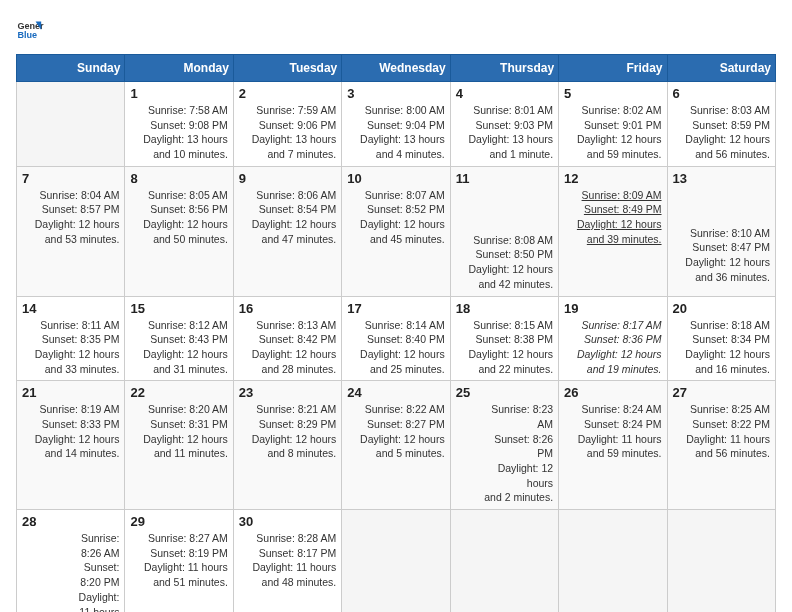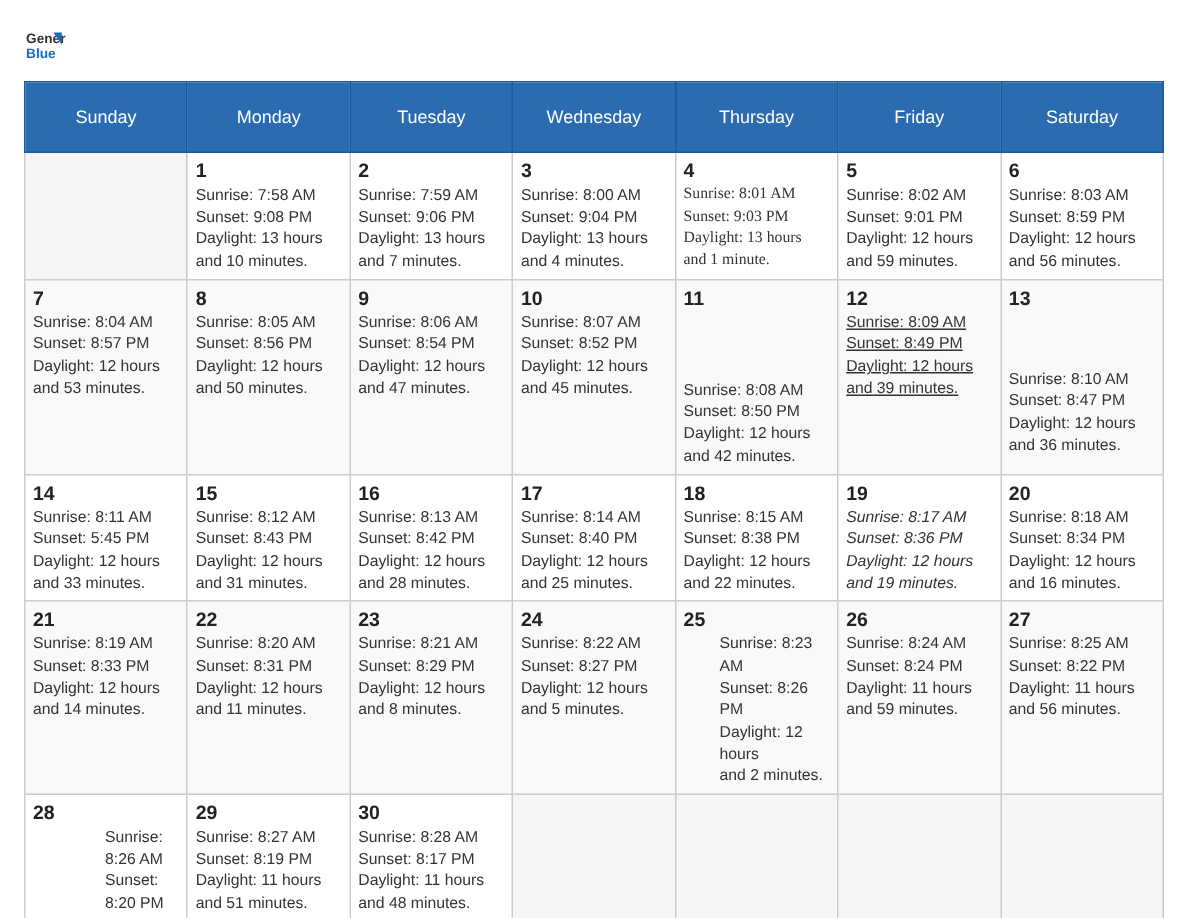--- a/index.html
+++ b/index.html
@@ -38,44 +38,45 @@
       color: #555;
     }
     table {
       width: 100%;
       border-collapse: collapse;
       font-size: 11px;
     }
     thead tr th {
       background-color: #2b6cb0;
       color: #fff;
-      padding: 16px 4px;
-      text-align: center;
+      padding: 6px 4px;
+      text-align: right;
       font-size: 12px;
-      font-weight: normal;
+      font-weight: bold;
       border: 1px solid #1a5a9a;
     }
     tbody tr td {
       border: 1px solid #ccc;
       vertical-align: top;
       padding: 4px 5px;
       min-height: 80px;
       height: 80px;
       width: 108px;
     }
     .day-num {
       font-weight: bold;
       font-size: 13px;
       color: #222;
       margin-bottom: 2px;
     }
     .day-info {
       color: #333;
       font-size: 10.5px;
       line-height: 1.4;
+      text-align: right;
     }
     tbody tr:nth-child(even) td {
       background: #f9f9f9;
     }
     tbody tr td.empty {
       background: #f5f5f5;
     }
   </style>
 </head>
 <body>
@@ -125,21 +126,21 @@
         </td>
         <td>
           <div class="day-num">3</div>
           <div class="day-info" style="white-space: pre-line;">Sunrise: 8:00 AM
 Sunset: 9:04 PM
 Daylight: 13 hours
 and 4 minutes.</div>
         </td>
         <td>
           <div class="day-num">4</div>
-          <div class="day-info" style="white-space: pre-line; font-family: Liberation Serif, serif;">Sunrise: 8:01 AM
+          <div class="day-info" style="white-space: pre-line;">Sunrise: 8:01 AM
 Sunset: 9:03 PM
 Daylight: 13 hours
 and 1 minute.</div>
         </td>
         <td>
           <div class="day-num">5</div>
           <div class="day-info" style="white-space: pre-line;">Sunrise: 8:02 AM
 Sunset: 9:01 PM
 Daylight: 12 hours
 and 59 minutes.</div>
@@ -200,21 +201,21 @@
           <div class="day-info" style="white-space: pre-line; margin-top: 40px;">Sunrise: 8:10 AM
 Sunset: 8:47 PM
 Daylight: 12 hours
 and 36 minutes.</div>
         </td>
       </tr>
       <tr>
         <td>
           <div class="day-num">14</div>
           <div class="day-info" style="white-space: pre-line;">Sunrise: 8:11 AM
-Sunset: 5:45 PM
+Sunset: 8:35 PM
 Daylight: 12 hours
 and 33 minutes.</div>
         </td>
         <td>
           <div class="day-num">15</div>
           <div class="day-info" style="white-space: pre-line;">Sunrise: 8:12 AM
 Sunset: 8:43 PM
 Daylight: 12 hours
 and 31 minutes.</div>
         </td>

